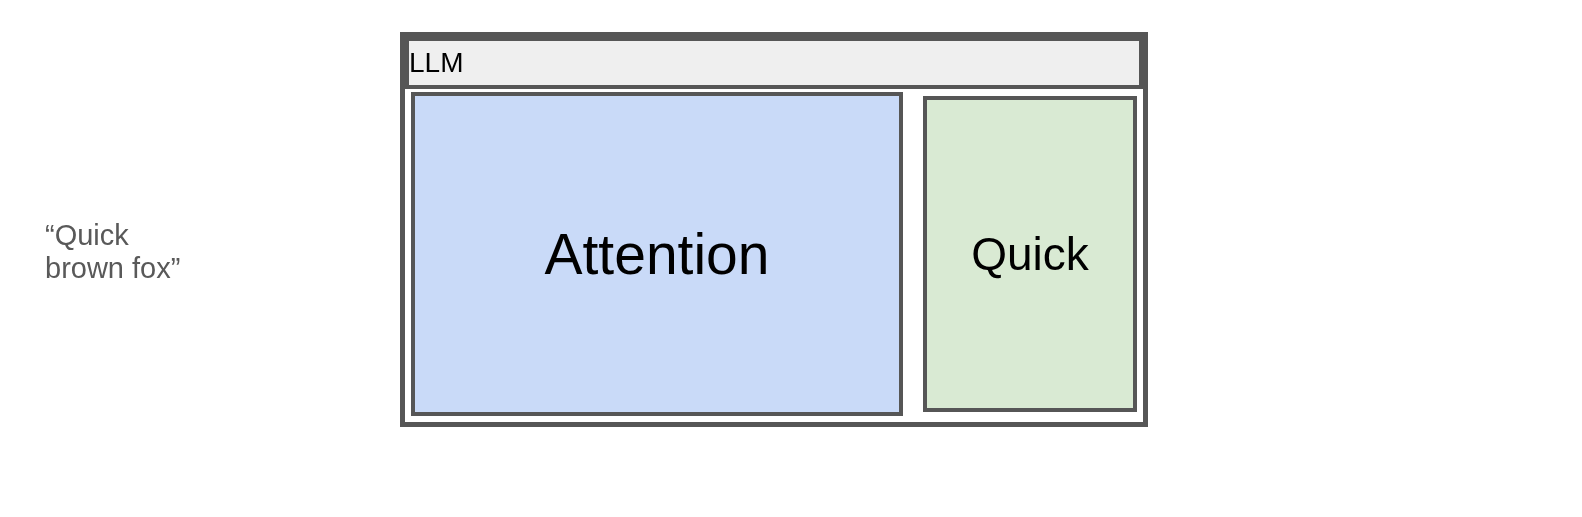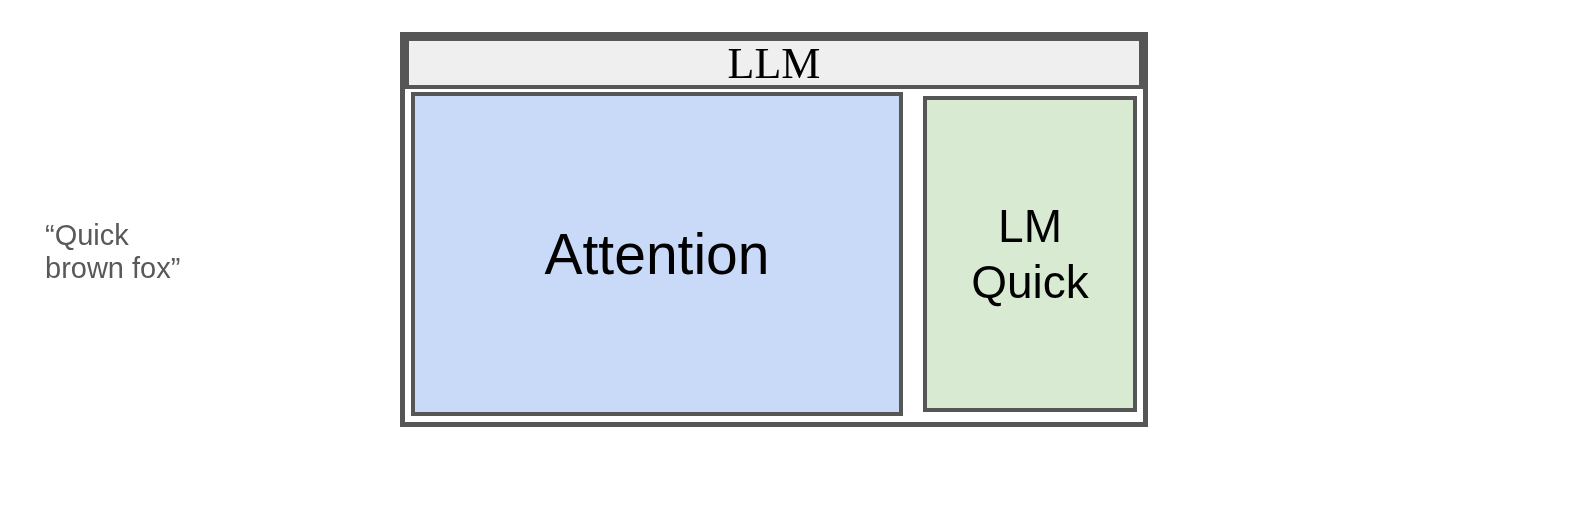--- a/index.html
+++ b/index.html
@@ -48,24 +48,22 @@
     flex-direction: column;
   }
 
   .llm-header {
     flex: none;
     height: 52px;
     border: 4px solid var(--border);
     background: var(--header-fill);
     display: flex;
     align-items: center;
-    justify-content: center;
-    font-size: 44px;
+    font-size: 28px;
     color: var(--box-text);
-    font-family: Liberation Serif, serif;
   }
 
   .llm-content {
     flex: 1;
     display: flex;
     padding: 3px 6px 6px 6px;
     gap: 20px;
     min-height: 0;
   }
 
@@ -108,19 +106,18 @@
       <span>LLM</span>
     </div>
 
     <div class="llm-content">
 
       <div class="block block-attention">
         <div class="line1">Attention</div>
       </div>
 
       <div class="block block-lm-head">
-        <div class="line1">LM</div>
         <div class="line2">Quick</div>
       </div>
 
     </div>
   </div>
 </div>
 
 </body></html>

